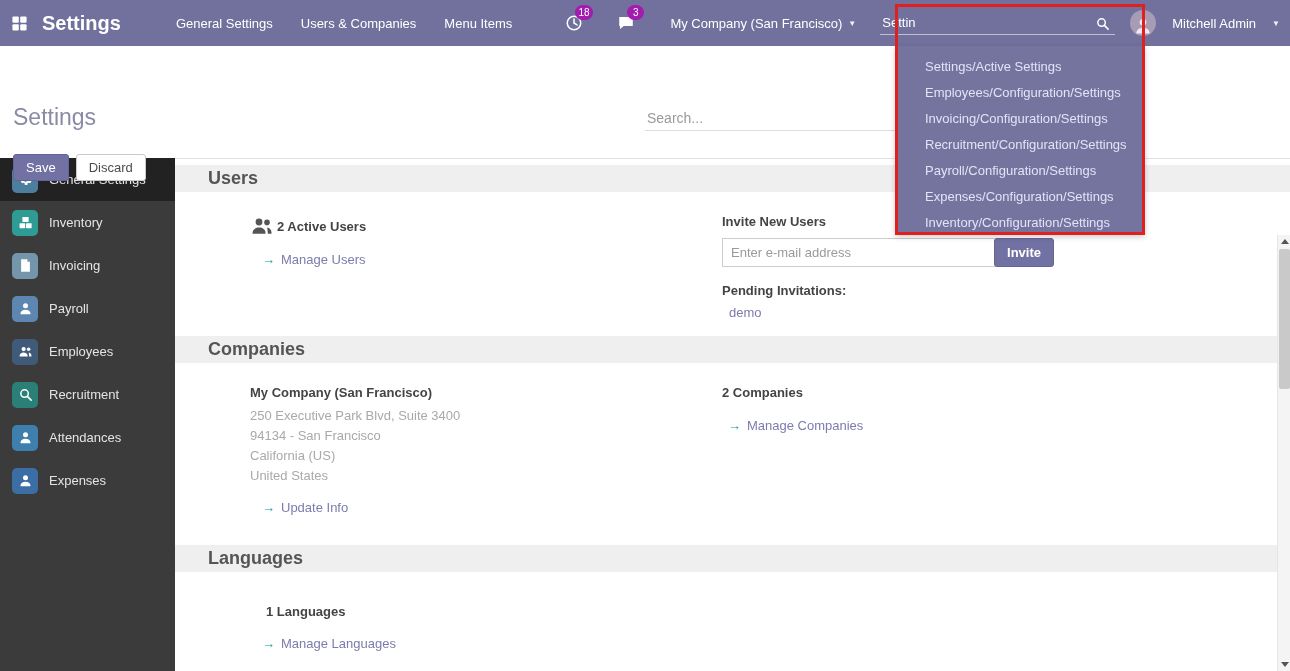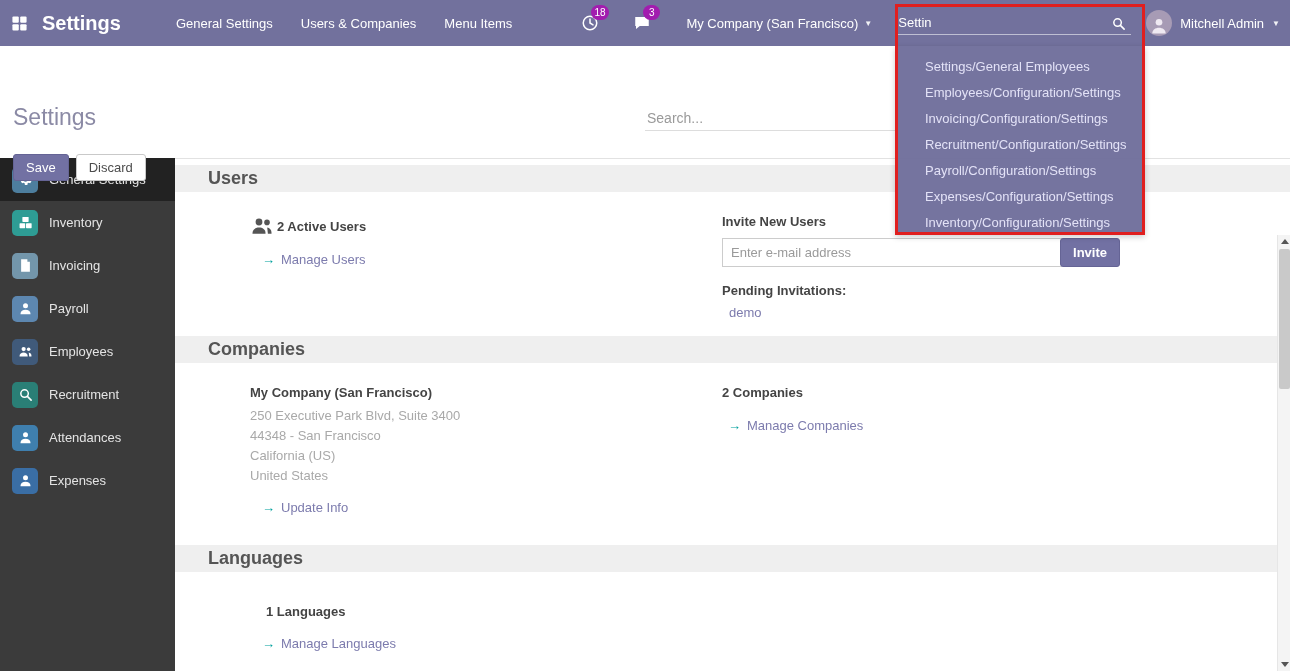--- a/index.html
+++ b/index.html
@@ -14,21 +14,21 @@
   .navbar .menu-item { height:46px; display:flex; align-items:center; cursor:pointer; }
   .systray { margin-left:auto; display:flex; align-items:center; }
   .tray-icon { position:relative; width:26px; height:26px; margin:0 13px; color:#fff; cursor:pointer; display:flex; align-items:center; justify-content:center; }
   .tray-icon svg { width:18px; height:18px; }
   .badge { position:absolute; top:-5px; left:14px; background:#a21caf; color:#fff; font-size:10px; line-height:15px; min-width:17px; text-align:center; border-radius:8px; padding:0 3px; }
   .company-switcher { display:flex; align-items:center; gap:6px; padding:0 14px 0 18px; height:46px; cursor:pointer; white-space:nowrap; }
   .caret { font-size:8px; opacity:.9; }
   .nav-search { width:250px; height:46px; display:flex; align-items:center; padding:0 10px; position:relative; }
   .nav-search input { flex:1; background:transparent; border:none; border-bottom:1px solid rgba(255,255,255,.55); color:#fff; font-size:13px; padding:4px 2px; outline:none; font-family:"Liberation Sans", sans-serif; }
   .nav-search .search-glyph { width:15px; height:15px; color:#fff; margin-left:-20px; }
-  .user-menu { display:flex; align-items:center; gap:8px; padding:0 10px; height:46px; cursor:pointer; white-space:nowrap; }
+  .user-menu { display:flex; align-items:center; gap:16px; padding:0 10px; height:46px; cursor:pointer; white-space:nowrap; }
   .avatar { width:26px; height:26px; border-radius:50%; background:#a79bb5; display:flex; align-items:flex-end; justify-content:center; overflow:hidden; color:#efe9f2; }
   .avatar svg { width:20px; height:20px; }
 
   
   .control-panel { height:112px; background:#fff; position:relative; }
   .page-title { position:absolute; left:13px; top:58px; font-size:23px; color:#8b8aa5; }
   .cp-buttons { position:absolute; left:13px; top:108px; display:flex; gap:7px; }
   .btn { font-size:13px; padding:5px 12px; border-radius:3px; cursor:pointer; font-family:"Liberation Sans", sans-serif; }
   .btn-primary { background:#7271a3; border:1px solid #656495; color:#fff; }
   .btn-default { background:#fff; border:1px solid #c9c9c9; color:#4c4c4c; }
@@ -48,21 +48,21 @@
   .band.first { margin-top:6px; }
   .section-body { display:flex; padding:22px 20px 16px 75px; }
   .col-left { width:472px; flex-shrink:0; }
   .col-right { flex:1; padding-right:155px; }
   .bold-line { font-weight:bold; color:#444; }
   .active-users-line { display:flex; align-items:center; gap:3px; }
   .group-glyph { width:24px; height:24px; color:#555; }
   .link { margin-top:14px; margin-left:12px; display:flex; align-items:center; gap:6px; cursor:pointer; width:max-content; }
   .link .arrow { color:#00a09d; font-weight:bold; }
   .link .link-text { color:#7c7bad; }
-  .invite-group { display:flex; margin-top:9px; width:398px; }
+  .invite-group { display:flex; margin-top:9px; width:332px; }
   .invite-group input { flex:1; border:1px solid #ccc; padding:5px 8px; font-size:13px; color:#555; outline:none; font-family:"Liberation Sans", sans-serif; }
   .invite-group input::placeholder { color:#9a9a9a; }
   .btn-invite { background:#7271a3; border:1px solid #656495; color:#fff; font-weight:bold; font-size:13px; padding:6px 12px; border-radius:3px; margin-left:-2px; cursor:pointer; }
   .pending-label { font-weight:bold; color:#444; margin-top:16px; }
   .pending-user { color:#7c7bad; margin:7px 0 0 7px; cursor:pointer; width:max-content; }
   .addr { color:#a9a9a9; line-height:20px; }
   .addr-block { margin-top:6px; }
 
   
   .search-dropdown { position:absolute; left:895px; top:46px; width:250px; height:189px; background:rgba(113,112,156,.97); z-index:40; padding-top:8px; box-shadow:0 2px 6px rgba(0,0,0,.2); }
@@ -276,21 +276,21 @@
         <div class="pending-user">demo</div>
       </div>
     </div>
 
     <div class="band">Companies</div>
     <div class="section-body">
       <div class="col-left">
         <div class="bold-line">My Company (San Francisco)</div>
         <div class="addr-block">
           <div class="addr">250 Executive Park Blvd, Suite 3400</div>
-          <div class="addr">44348 - San Francisco</div>
+          <div class="addr">94134 - San Francisco</div>
           <div class="addr">California (US)</div>
           <div class="addr">United States</div>
         </div>
         <div class="link">
           <span class="arrow">→</span>
           <span class="link-text">Update Info</span>
         </div>
       </div>
       <div class="col-right">
         <div class="bold-line">2 Companies</div>
@@ -318,21 +318,21 @@
   <div class="sb-arrow up">
       <div class="tri-up"></div>
     </div>
   <div class="sb-thumb"></div>
   <div class="sb-arrow down">
       <div class="tri-down"></div>
     </div>
 </div>
 
 <div class="search-dropdown">
-  <div class="dd-item">Settings/General Employees</div>
+  <div class="dd-item">Settings/Active Settings</div>
   <div class="dd-item">Employees/Configuration/Settings</div>
   <div class="dd-item">Invoicing/Configuration/Settings</div>
   <div class="dd-item">Recruitment/Configuration/Settings</div>
   <div class="dd-item">Payroll/Configuration/Settings</div>
   <div class="dd-item">Expenses/Configuration/Settings</div>
   <div class="dd-item">Inventory/Configuration/Settings</div>
 </div>
 
 <div class="annotation-rect"></div>
 

